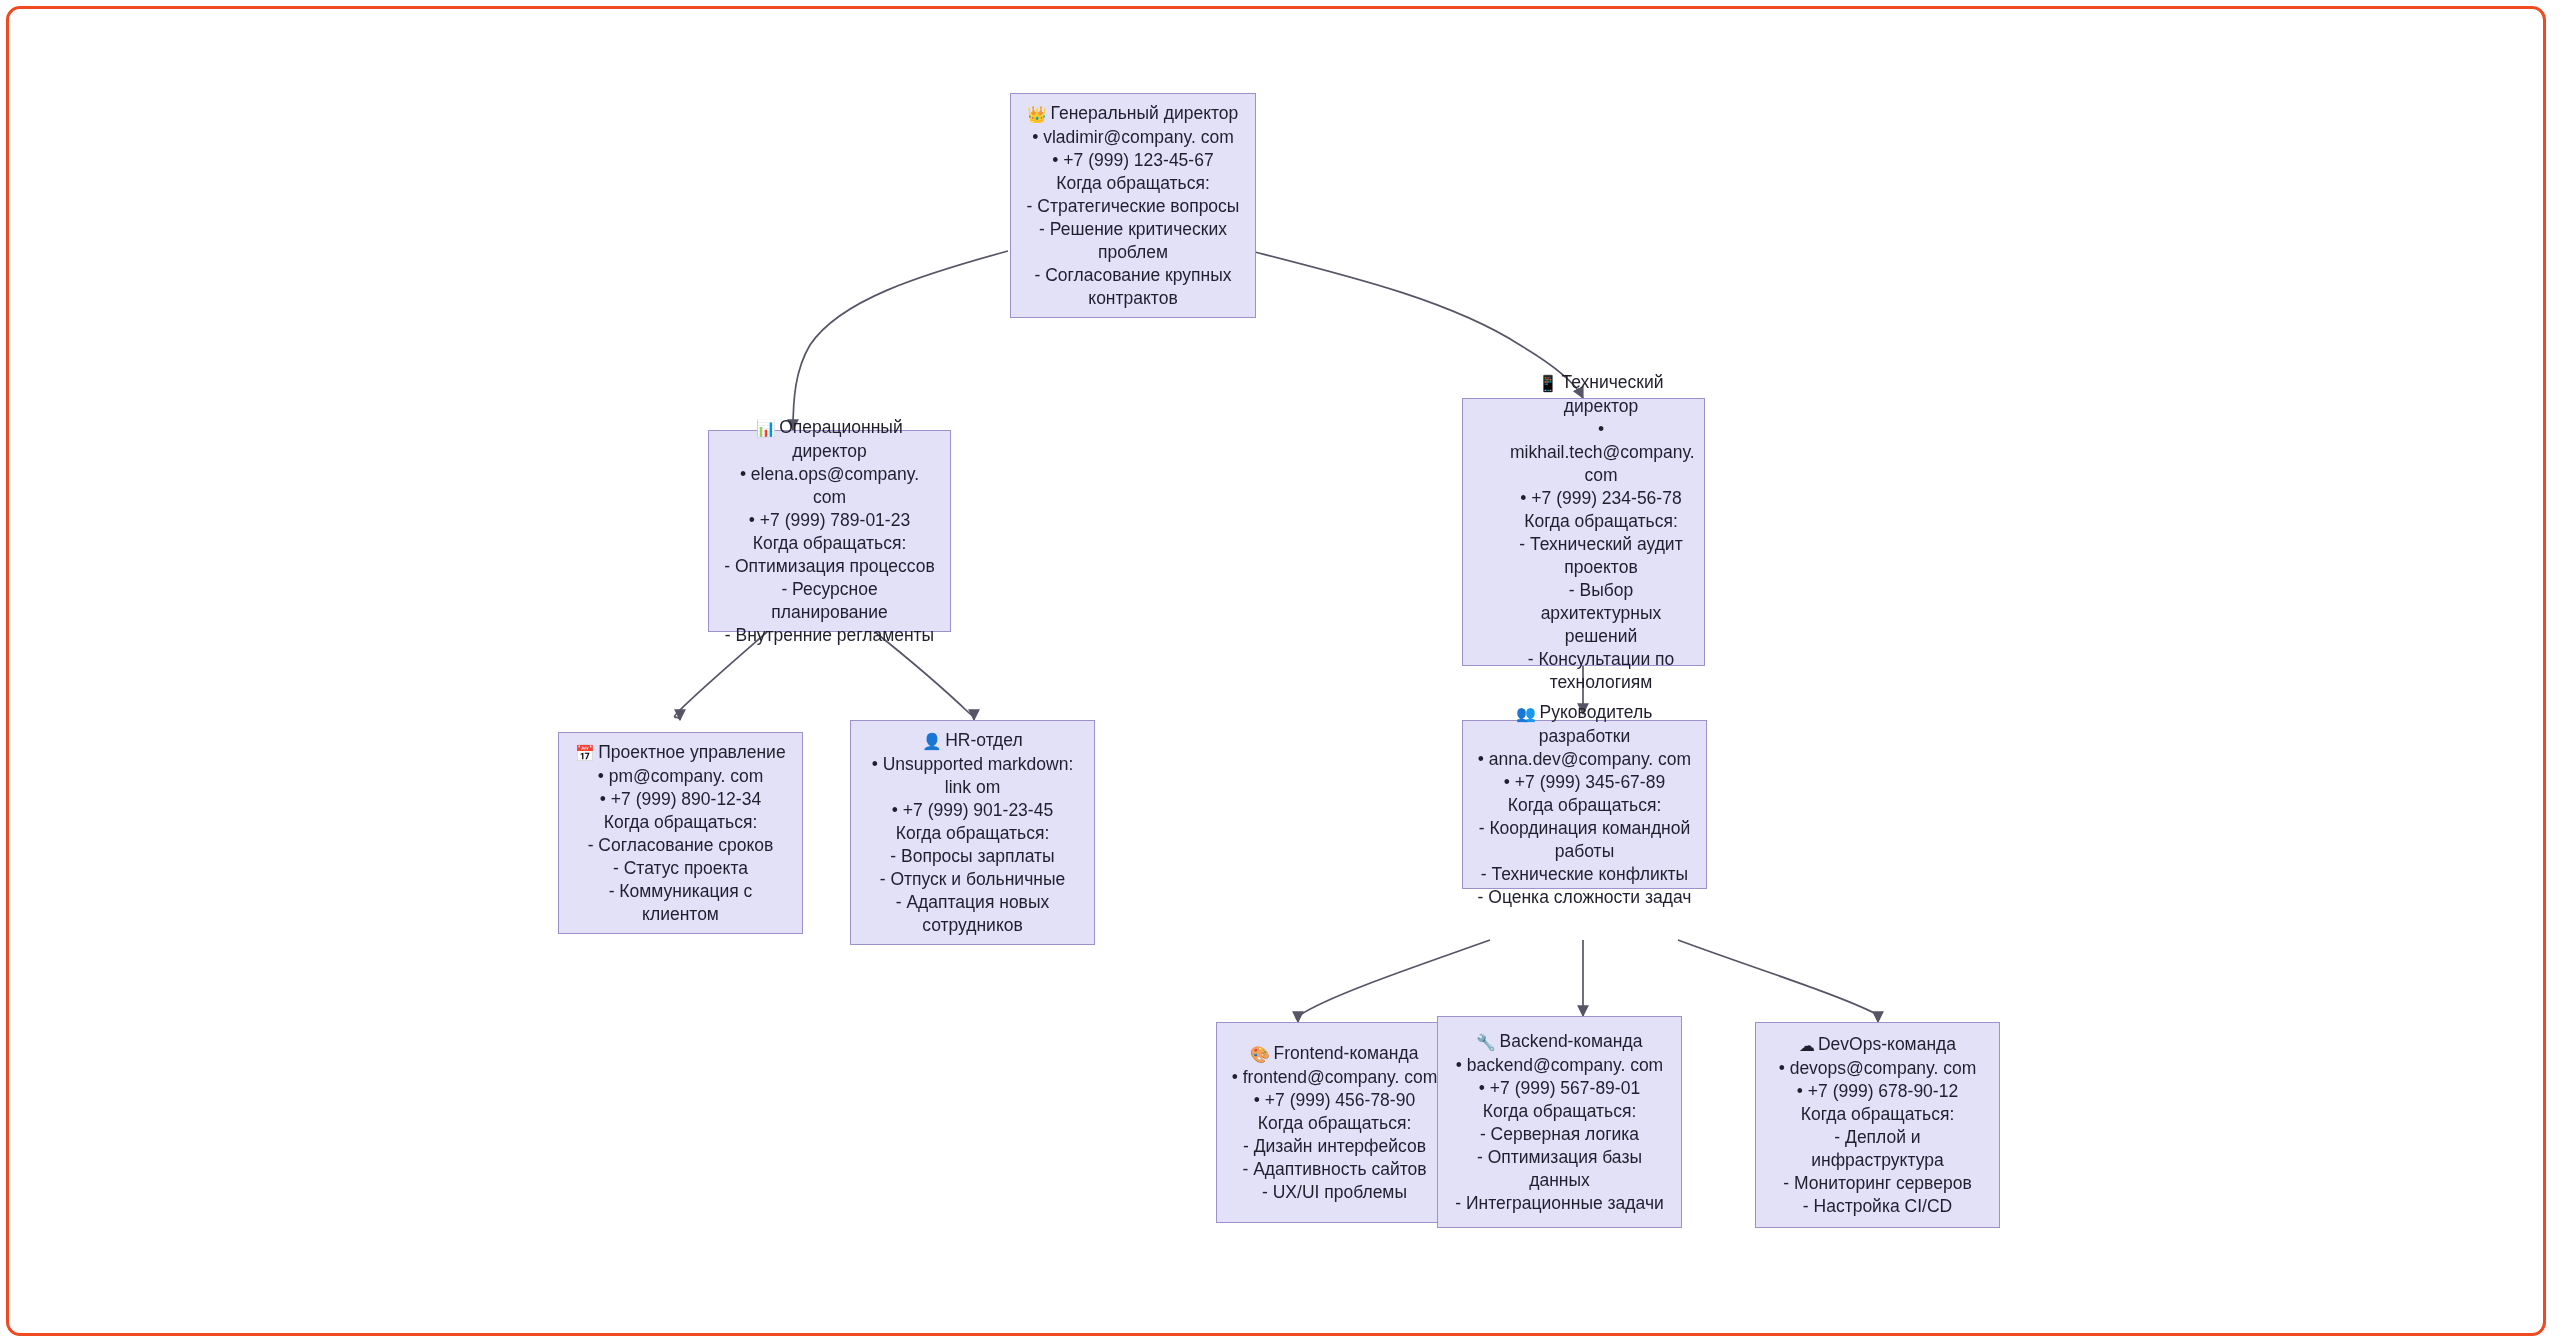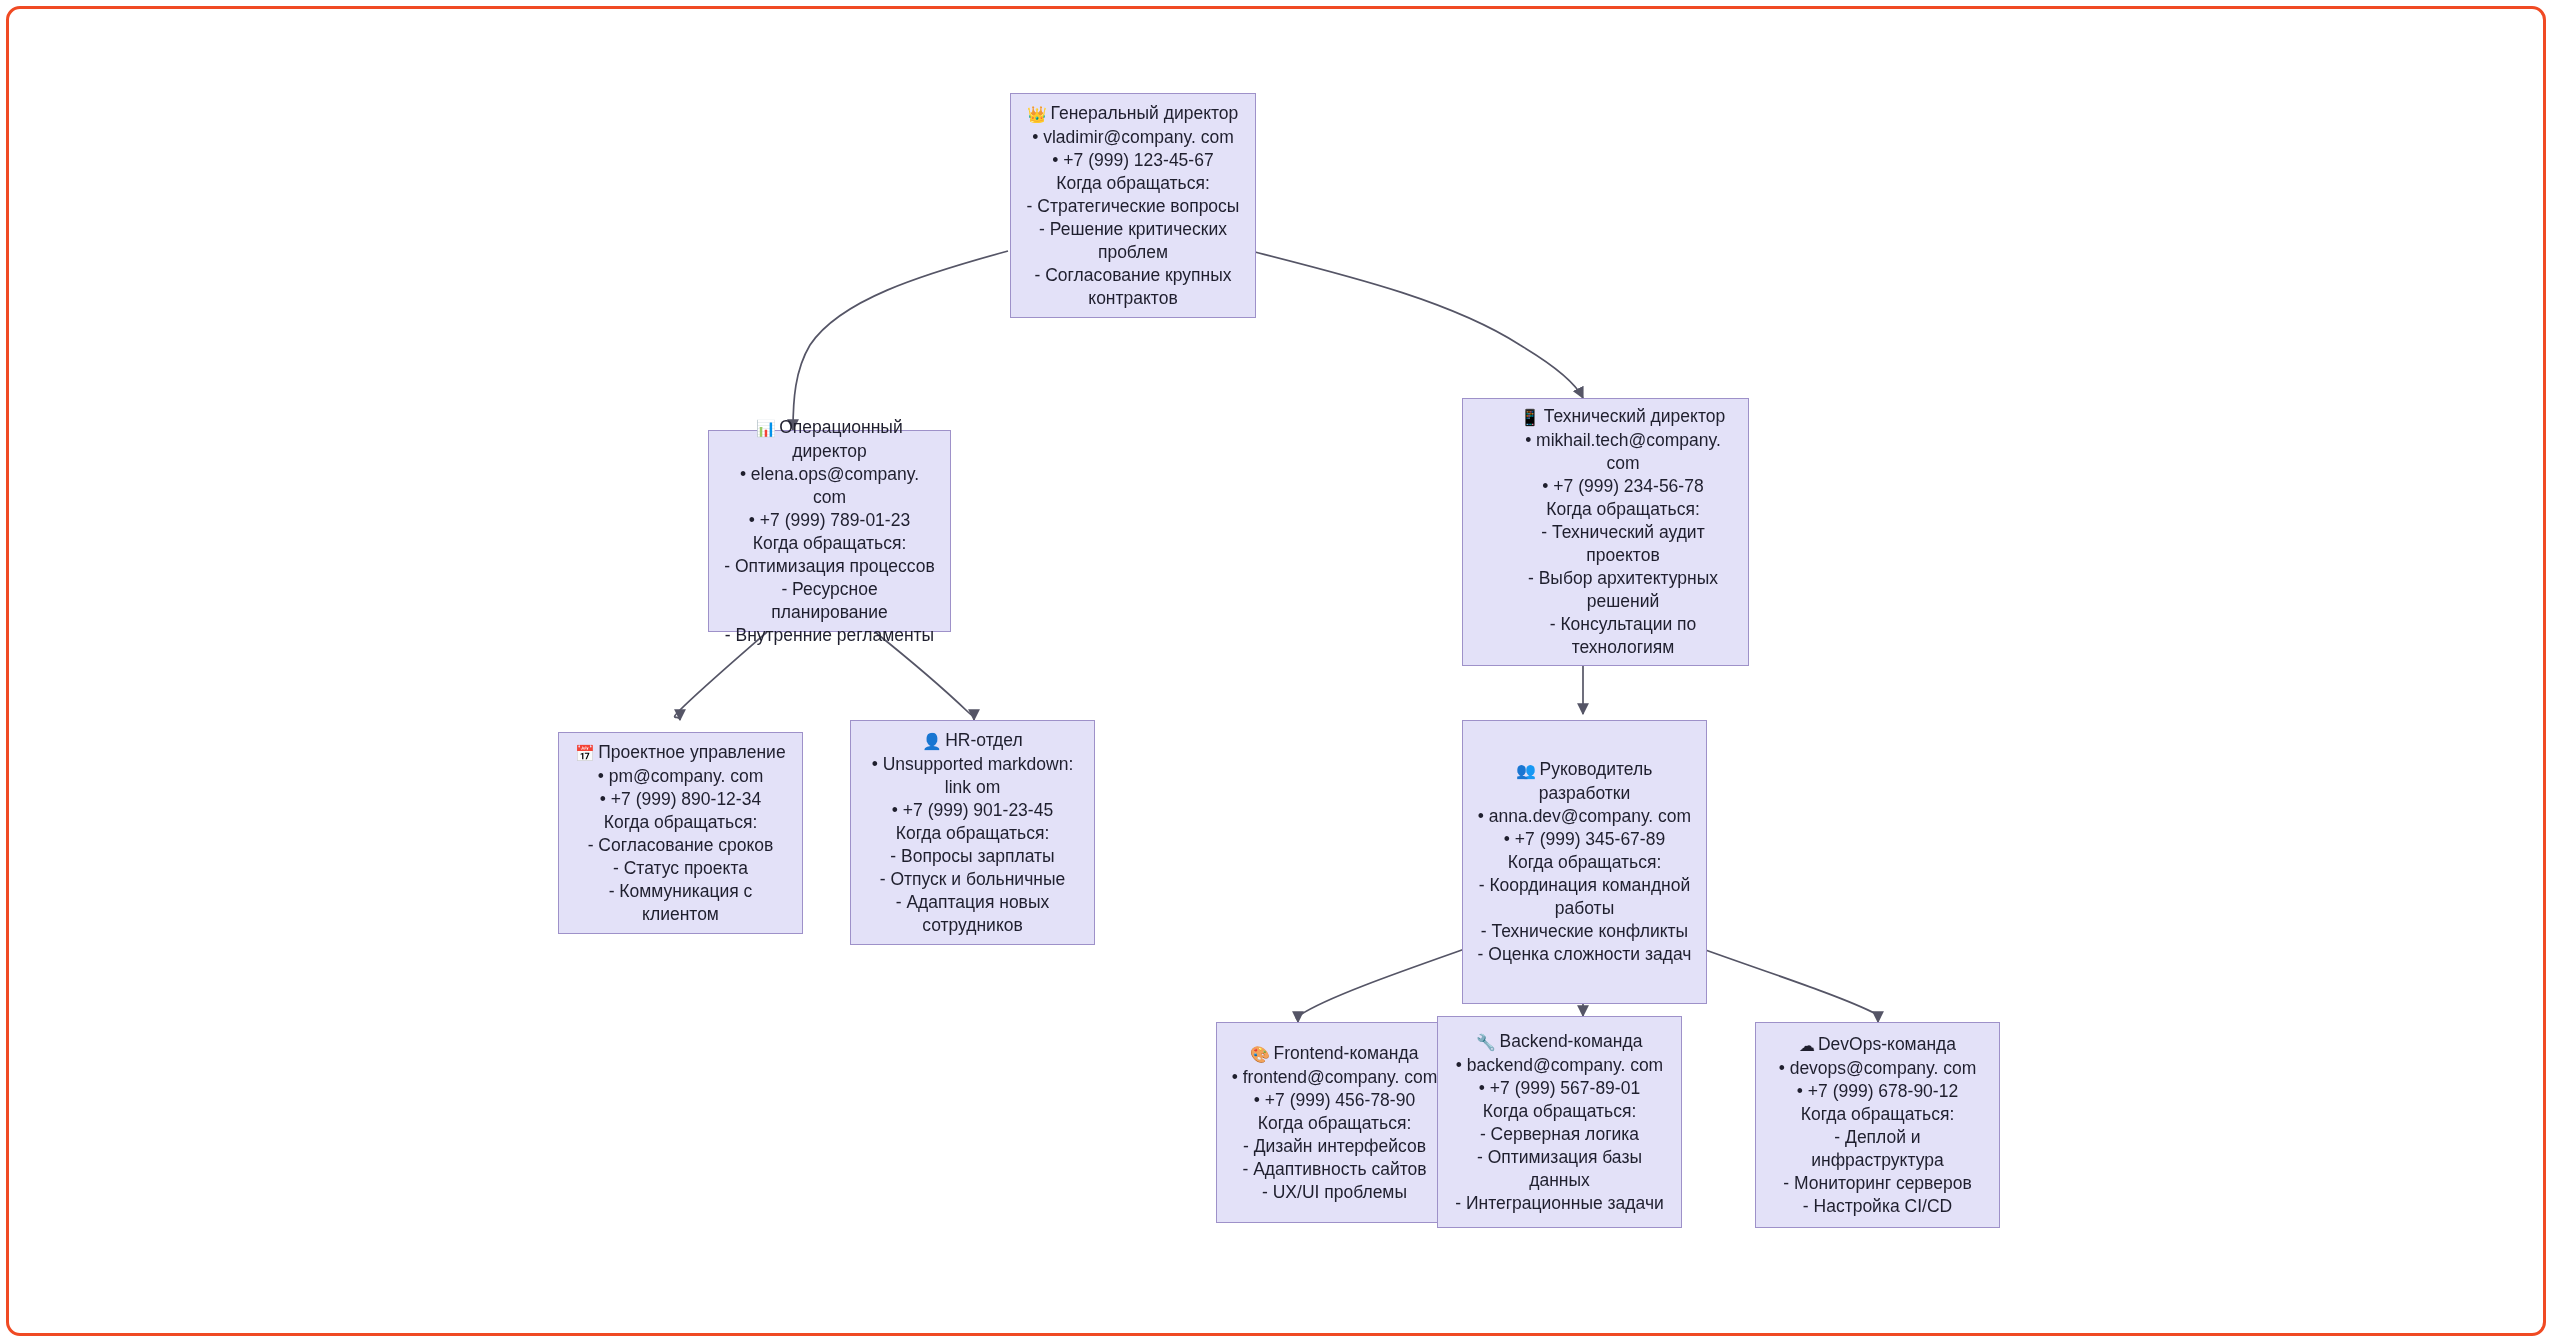--- a/index.html
+++ b/index.html
@@ -133,21 +133,21 @@
   <div class="node" style="left:708px; top:430px; width:243px; height:202px;">
     <span class="line title"><span class="ico">📊</span><span>Операционный директор</span></span>
     <span class="line">• elena.ops@company. com</span>
     <span class="line">• +7 (999) 789-01-23</span>
     <span class="line">Когда обращаться:</span>
     <span class="line">- Оптимизация процессов</span>
     <span class="line">- Ресурсное планирование</span>
     <span class="line">- Внутренние регламенты</span>
   </div>
 
-  <div class="node" style="left:1462px; top:398px; width:287px; height:268px;padding-left:47px;">
+  <div class="node" style="left:1462px; top:398px; width:243px; height:268px;padding-left:47px;">
     <span class="line title"><span class="ico">📱</span><span>Технический директор</span></span>
     <span class="line">• mikhail.tech@company. com</span>
     <span class="line">• +7 (999) 234-56-78</span>
     <span class="line">Когда обращаться:</span>
     <span class="line">- Технический аудит проектов</span>
     <span class="line">- Выбор архитектурных решений</span>
     <span class="line">- Консультации по технологиям</span>
   </div>
 
   <div class="node" style="left:558px; top:732px; width:245px; height:202px;">
@@ -163,21 +163,21 @@
   <div class="node" style="left:850px; top:720px; width:245px; height:225px;">
     <span class="line title"><span class="ico">👤</span><span>HR-отдел</span></span>
     <span class="line">• Unsupported markdown: link om</span>
     <span class="line">• +7 (999) 901-23-45</span>
     <span class="line">Когда обращаться:</span>
     <span class="line">- Вопросы зарплаты</span>
     <span class="line">- Отпуск и больничные</span>
     <span class="line">- Адаптация новых сотрудников</span>
   </div>
 
-  <div class="node" style="left:1462px; top:720px; width:245px; height:284px;">
+  <div class="node" style="left:1462px; top:720px; width:245px; height:169px;">
     <span class="line title"><span class="ico">👥</span><span>Руководитель разработки</span></span>
     <span class="line">• anna.dev@company. com</span>
     <span class="line">• +7 (999) 345-67-89</span>
     <span class="line">Когда обращаться:</span>
     <span class="line">- Координация командной работы</span>
     <span class="line">- Технические конфликты</span>
     <span class="line">- Оценка сложности задач</span>
   </div>
 
   <div class="node" style="left:1180px; top:1022px; width:237px; height:201px;margin-left:36px;">

